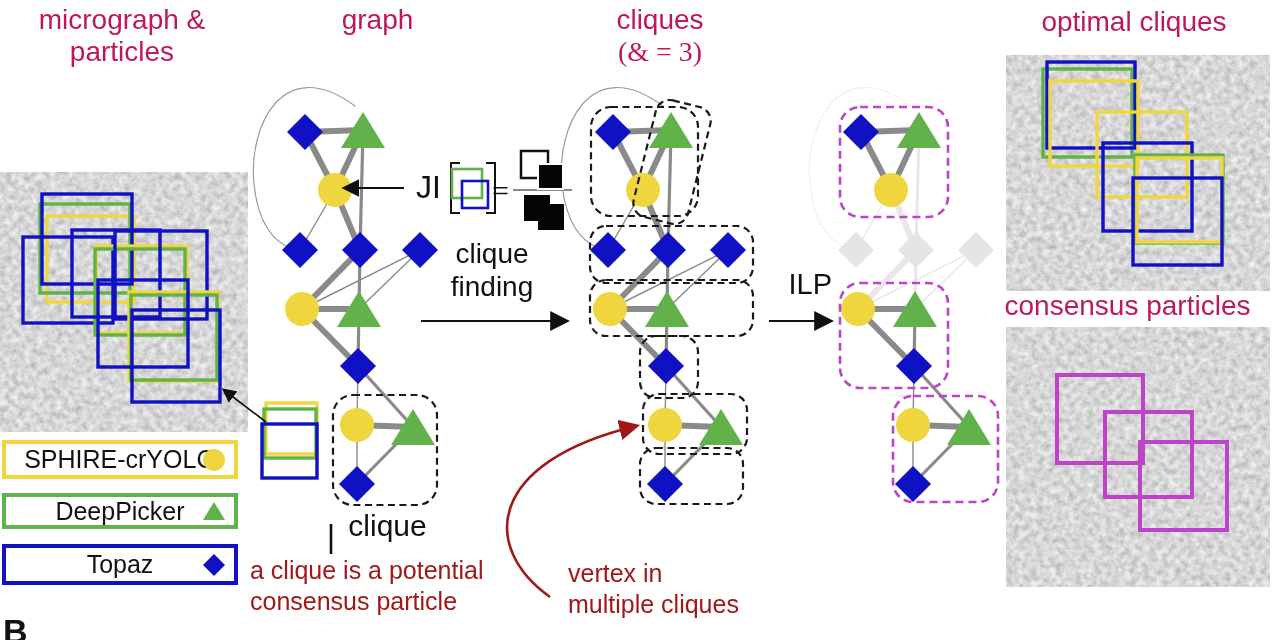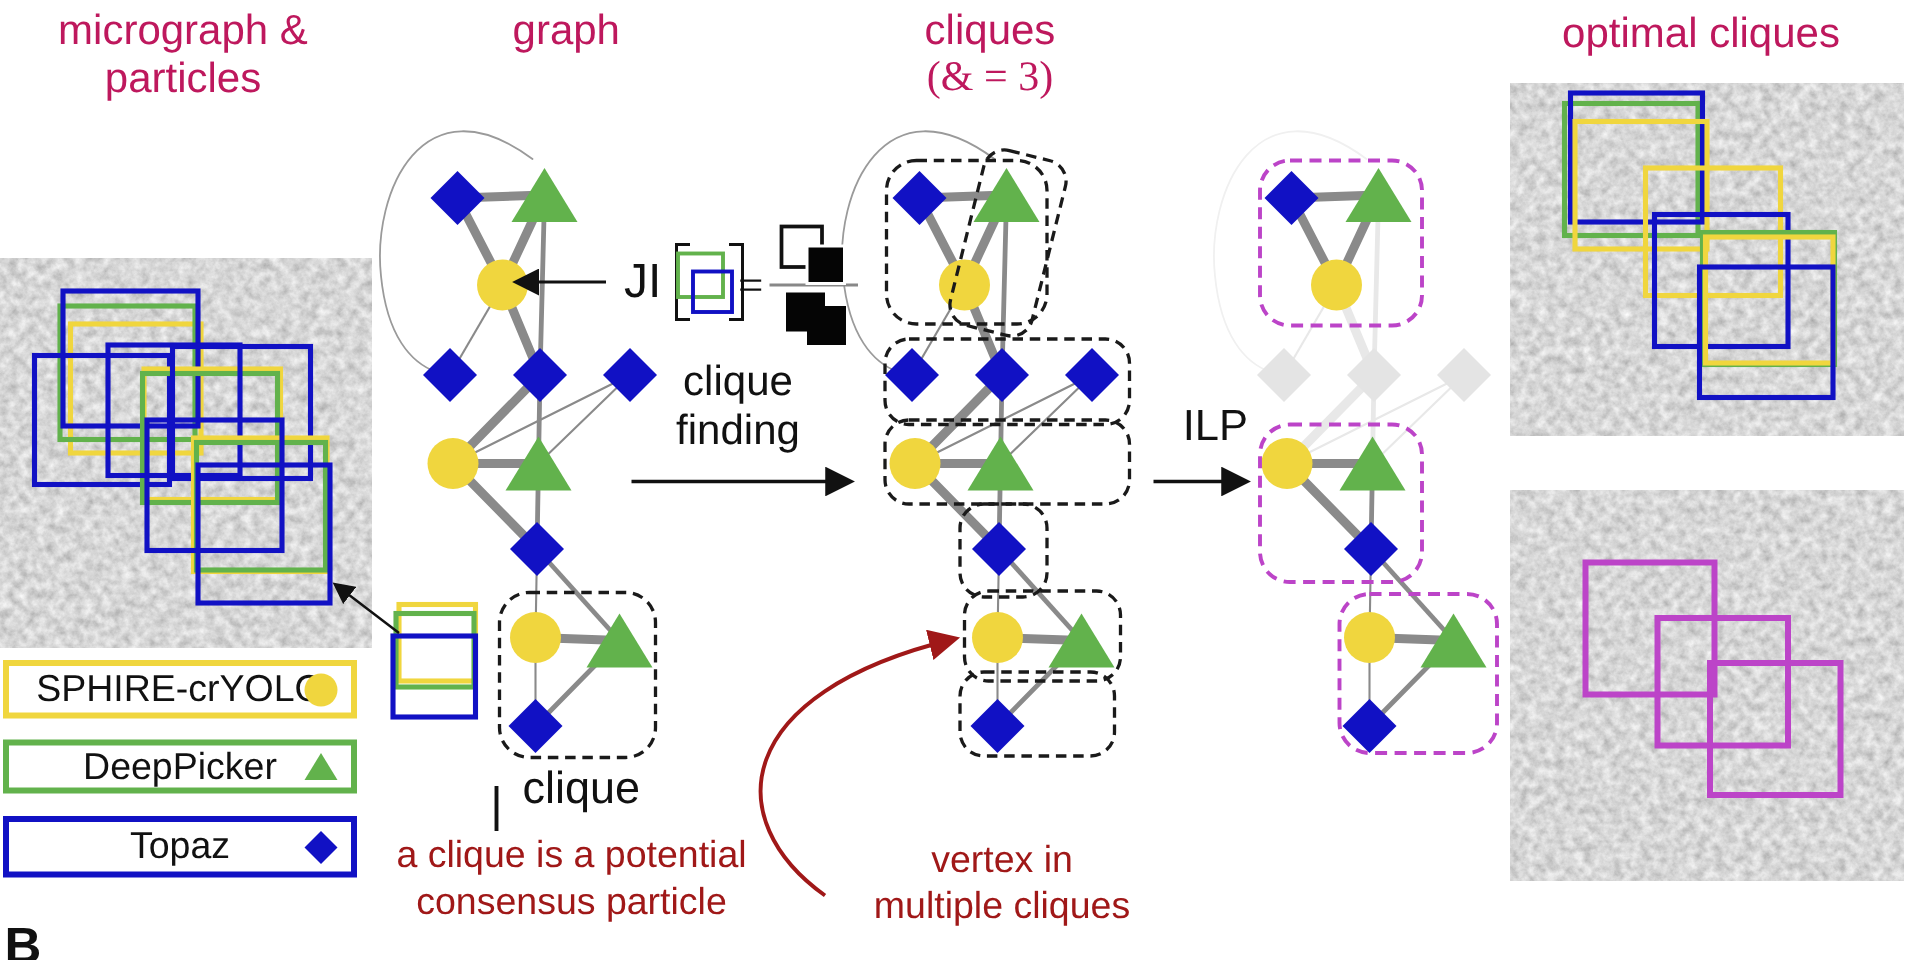--- a/index.html
+++ b/index.html
@@ -1,21 +1,21 @@
 <!DOCTYPE html>
 <html style="--yellow: #F0D63E; --green: #62B24C; --blue: #1111C4; --magenta: #BC44C8; --red: #A01818; --edge: #8A8A8A; --faded: #E4E4E4;"><head>
 <meta charset="utf-8">
 <style>
   html,body{margin:0;padding:0;background:#fff;}
   #page{position:relative;width:1280px;height:640px;background:#fff;overflow:hidden;
         font-family:"Liberation Sans",sans-serif;color:#111;}
   .abs{position:absolute;}
   .title{font-size:28px;line-height:32px;text-align:center;color:#be185d;}
   .serif{font-family:"Liberation Serif",serif;}
-  .rednote{font-size:25px;line-height:31px;text-align:center;color:var(--red);}
+  .rednote{font-size:25px;line-height:31px;color:var(--red);}
   .lbl{font-size:28px;text-align:center;}
   
   .lrow{position:absolute;left:2px;width:228px;background:#fff;border:4px solid #000;
         display:flex;align-items:center;justify-content:center;}
   .llabel{font-size:25px;color:#111;}
   .lmark{position:absolute;right:8px;top:50%;transform:translateY(-50%);}
   .fy{fill:var(--yellow);} .fg{fill:var(--green);} .fb{fill:var(--blue);}
   
   .e{fill:none;stroke:var(--edge);stroke-linecap:round;}
   .w6{stroke-width:6;} .w3{stroke-width:3.2;} .w1{stroke-width:1.4;}
@@ -285,20 +285,23 @@
   <div class="abs title" style="left:255px;top:4px;width:245px">
     <div>graph</div>
   </div>
   <div class="abs title" style="left:590px;top:4px;width:140px">
     <div>cliques</div>
     <div class="serif">(&amp; = 3)</div>
   </div>
   <div class="abs title" style="left:998px;top:6px;width:272px">
     <div>optimal cliques</div>
   </div>
+  <div class="abs title" style="left:975px;top:290px;width:305px">
+    <div>consensus particles</div>
+  </div>
 
   <div>
     <div class="lrow" style="top:440px;height:31px;border-color:var(--yellow)">
       <span class="llabel">SPHIRE-crYOLO</span>
       <svg class="lmark" width="24" height="24">
           <circle cx="12" cy="12" r="11" class="fy"></circle>
         </svg>
     </div>
     <div class="lrow" style="top:493px;height:28px;border-color:var(--green)">
       <span class="llabel">DeepPicker</span>

